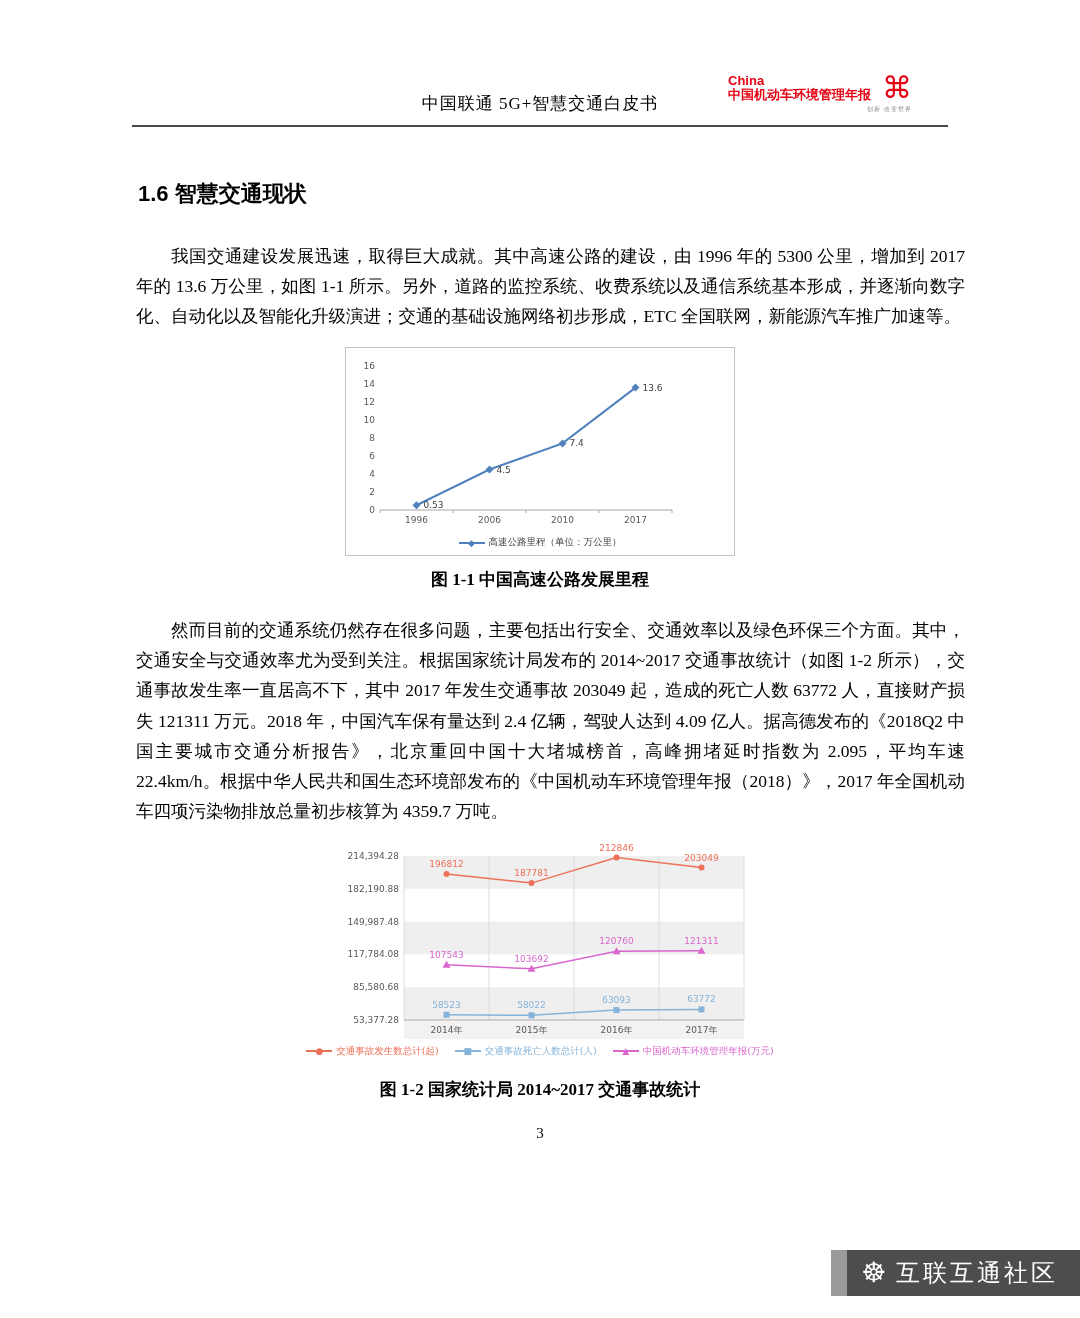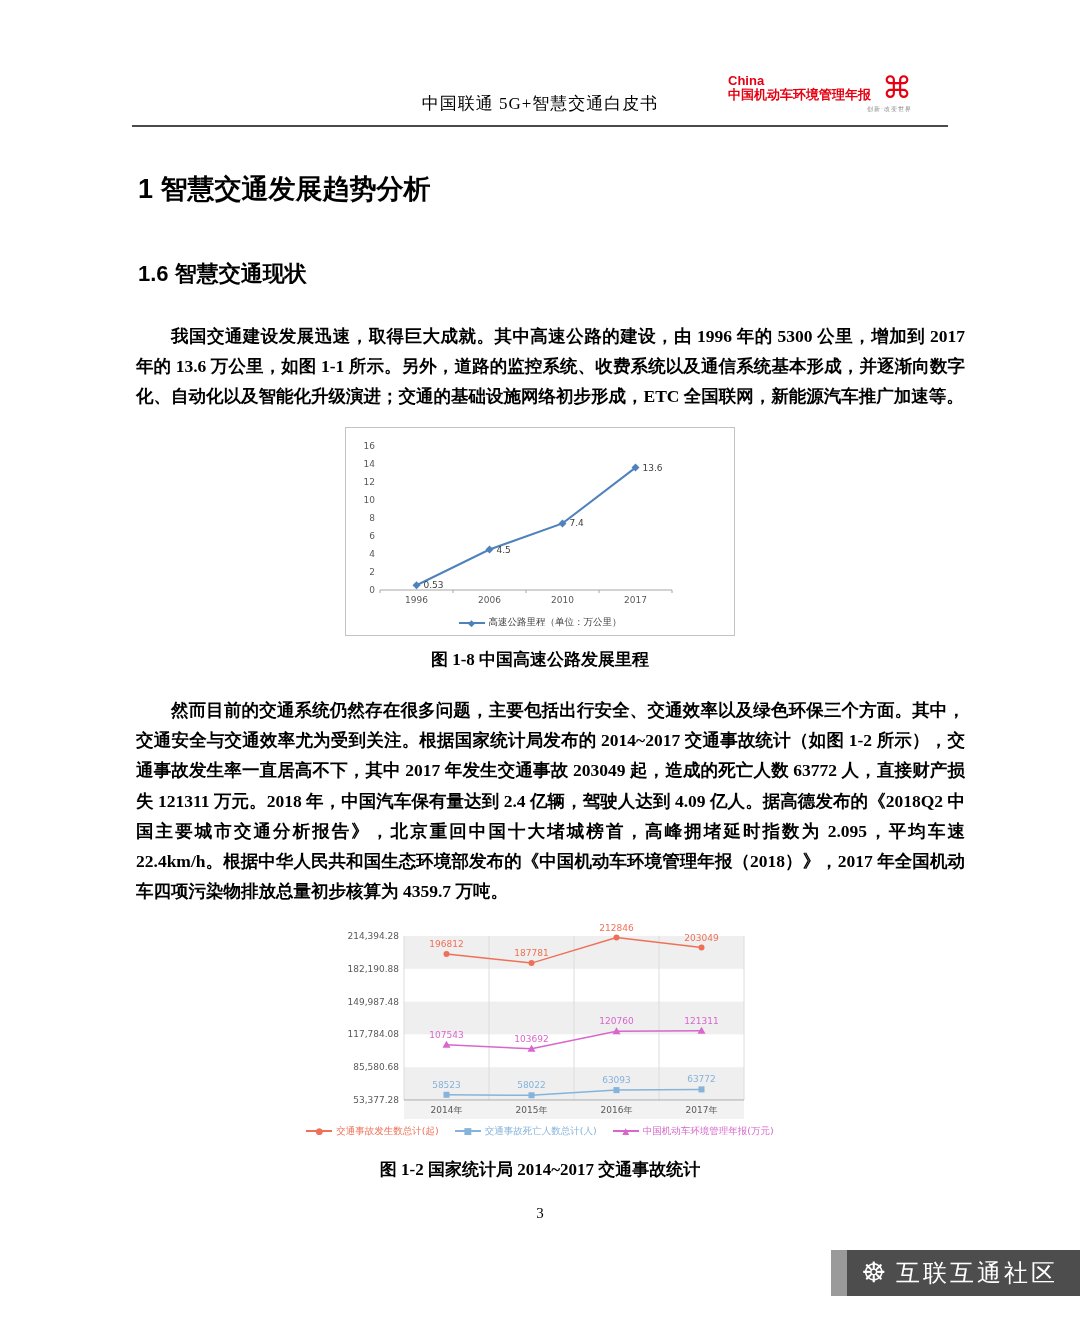--- a/index.html
+++ b/index.html
@@ -18,21 +18,21 @@
   .tagline{font-size:6px;color:#8a8a8a;text-align:right;margin-top:2px;letter-spacing:1px;}
 
   
   h1.sec{margin:44px 0 0 138px;font-family:"Liberation Sans","DejaVu Sans",sans-serif;
          font-size:27px;font-weight:bold;}
   h2.sub{margin:52px 0 0 138px;font-family:"Liberation Sans","DejaVu Sans",sans-serif;
          font-size:22px;font-weight:bold;}
 
   
   .body-text{margin:32px 115px 0 136px;font-size:17.5px;line-height:1.72;
-             text-align:justify;text-indent:2em;font-weight:bold;}
+             text-align:justify;text-indent:2em;}
   .p2{margin-top:24px;}
 
   
   .fig1{width:388px;margin:16px auto 0 auto;border:1px solid #c3c3c3;background:#fff;
         padding:8px 0 6px 0;}
   .fig1 svg,.fig2 svg{display:block;margin:0 auto;}
   .fig2{width:470px;margin:14px auto 0 auto;}
   svg text{font-family:"DejaVu Sans","Liberation Sans",sans-serif;}
 
   .legend{display:flex;justify-content:center;align-items:center;gap:16px;
@@ -69,21 +69,20 @@
         <span>China</span>
         <span>中国机动车环境管理年报</span>
       </div>
       <span class="knot">⌘</span>
     </div>
     <div class="tagline">创新·改变世界</div>
   </div>
 
   <div class="rule"></div>
 
-  <h1 class="sec">1  智慧交通发展趋势分析</h1>
   <h2 class="sub">1.6  智慧交通现状</h2>
 
   <p class="body-text p1">我国交通建设发展迅速，取得巨大成就。其中高速公路的建设，由 1996 年的 5300 公里，增加到 2017 年的 13.6 万公里，如图 1-1 所示。另外，道路的监控系统、收费系统以及通信系统基本形成，并逐渐向数字化、自动化以及智能化升级演进；交通的基础设施网络初步形成，ETC 全国联网，新能源汽车推广加速等。</p>
 
   <div class="fig1">
     <svg width="380" height="178" viewBox="0 0 380 178">
         <text x="25" y="157" text-anchor="end" font-size="9" fill="#595959">0</text>
         <text x="25" y="139" text-anchor="end" font-size="9" fill="#595959">2</text>
         <text x="25" y="121" text-anchor="end" font-size="9" fill="#595959">4</text>
         <text x="25" y="103" text-anchor="end" font-size="9" fill="#595959">6</text>
@@ -114,21 +113,21 @@
       </svg>
     <div class="legend legend1">
       <span class="legend-item">
           <span class="leg-line" style="background: rgb(79, 129, 189);">
             <span class="leg-glyph" style="color: rgb(79, 129, 189);">◆</span>
           </span>
           <span>高速公路里程（单位：万公里）</span>
         </span>
     </div>
   </div>
-  <div class="caption">图 1-8 中国高速公路发展里程</div>
+  <div class="caption">图 1-1 中国高速公路发展里程</div>
 
   <p class="body-text p2">然而目前的交通系统仍然存在很多问题，主要包括出行安全、交通效率以及绿色环保三个方面。其中，交通安全与交通效率尤为受到关注。根据国家统计局发布的 2014~2017 交通事故统计（如图 1-2 所示），交通事故发生率一直居高不下，其中 2017 年发生交通事故 203049 起，造成的死亡人数 63772 人，直接财产损失 121311 万元。2018 年，中国汽车保有量达到 2.4 亿辆，驾驶人达到 4.09 亿人。据高德发布的《2018Q2 中国主要城市交通分析报告》，北京重回中国十大堵城榜首，高峰拥堵延时指数为 2.095，平均车速 22.4km/h。根据中华人民共和国生态环境部发布的《中国机动车环境管理年报（2018）》，2017 年全国机动车四项污染物排放总量初步核算为 4359.7 万吨。</p>
 
   <div class="fig2">
     <svg width="420" height="200" viewBox="0 0 420 200">
         <rect x="74" y="147.20000000000002" width="340" height="32.79999999999998" fill="#efefef"></rect>
         <rect x="74" y="81.59999999999998" width="340" height="32.80000000000001" fill="#efefef"></rect>
         <rect x="74" y="16" width="340" height="32.79999999999998" fill="#efefef"></rect>
         <rect x="74" y="181" width="340" height="18" fill="#f2f2f2"></rect>
         <line x1="74" y1="16" x2="74" y2="180" stroke="#dcdcdc" stroke-width="1"></line>

